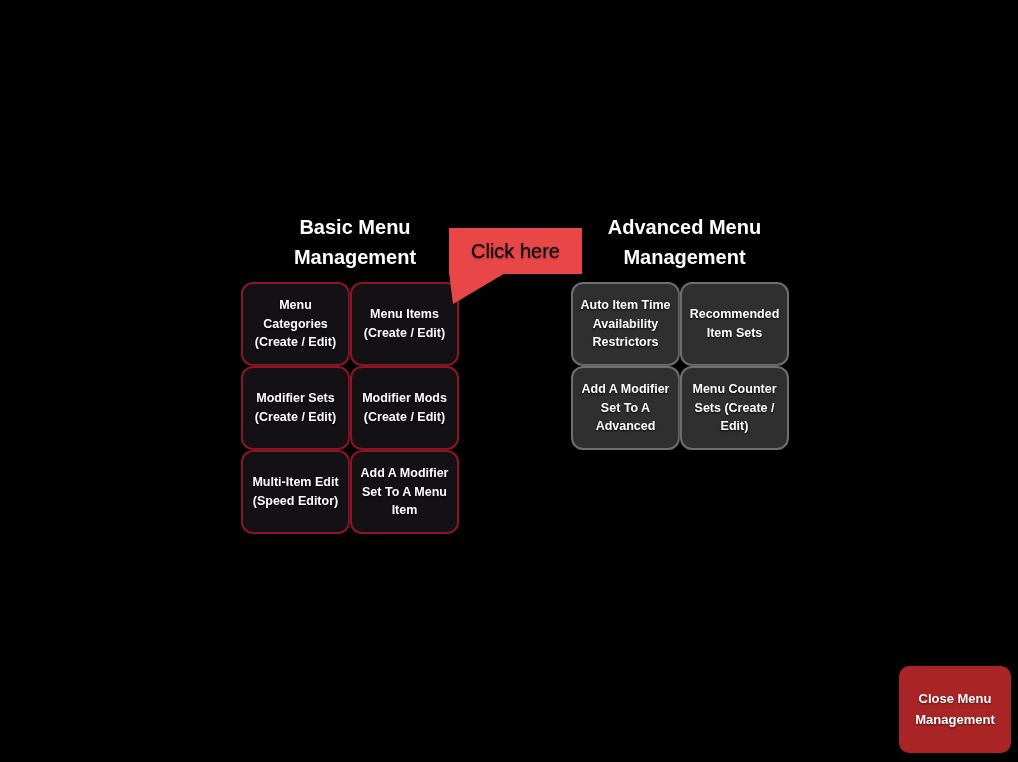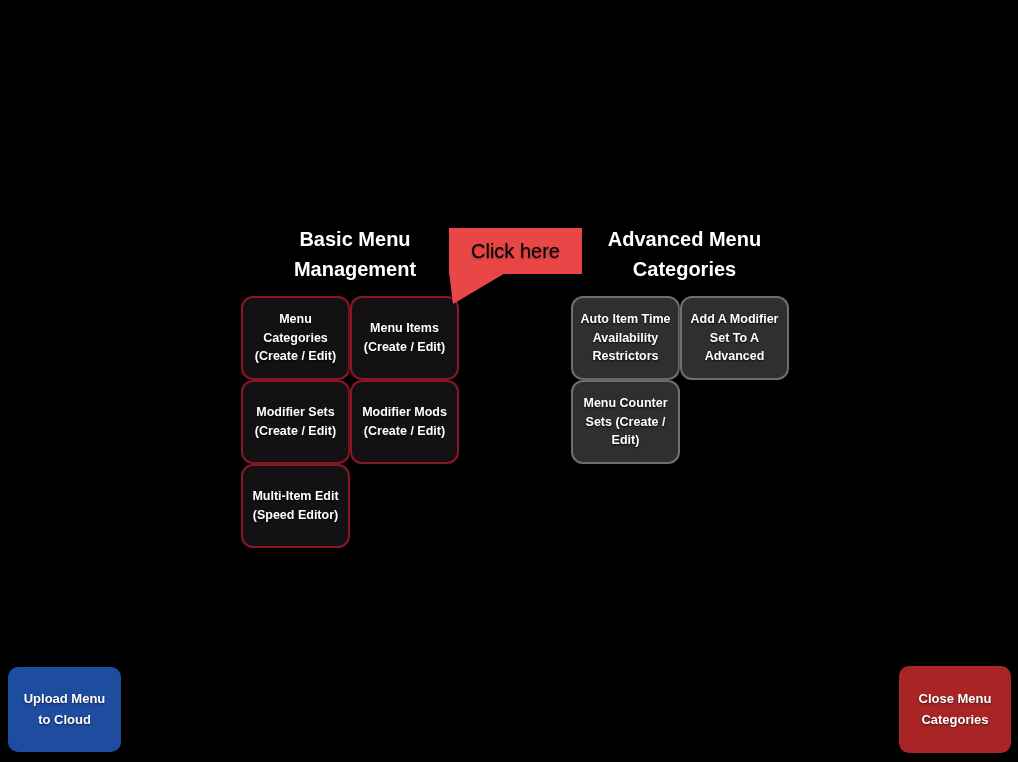--- a/index.html
+++ b/index.html
@@ -3,21 +3,21 @@
 <meta charset="utf-8">
 <style>
   html,body{margin:0;padding:0;background:#000;}
   .stage{
     position:relative;width:1018px;height:762px;background:#000;overflow:hidden;
     font-family:"Liberation Sans","DejaVu Sans",sans-serif;color:#fff;
   }
   .group{position:absolute;}
   .group-title{
     font-size:20px;font-weight:bold;text-align:center;line-height:30px;
-    max-width:190px;margin:12px auto;height:60px;
+    max-width:190px;margin:0 auto;height:60px;
     text-shadow:0 1px 2px rgba(0,0,0,.8);
   }
   .btn-grid{
     display:grid;grid-template-columns:109px 109px;grid-auto-rows:84px;
     margin-top:10px;
   }
   .tile{
     display:flex;align-items:center;justify-content:center;text-align:center;
     border-radius:12px;font-weight:bold;font-size:12.5px;line-height:1.5;
     color:#fff;padding:2px 4px;box-sizing:border-box;cursor:pointer;
@@ -54,33 +54,34 @@
 <div class="stage">
 
   <div class="group" style="left:241px;top:212px;width:228px;">
     <div class="group-title">Basic Menu Management</div>
     <div class="btn-grid">
       <div class="tile basic-tile">Menu Categories (Create / Edit)</div>
       <div class="tile basic-tile">Menu Items (Create / Edit)</div>
       <div class="tile basic-tile">Modifier Sets (Create / Edit)</div>
       <div class="tile basic-tile">Modifier Mods (Create / Edit)</div>
       <div class="tile basic-tile">Multi-Item Edit (Speed Editor)</div>
+      <div class="tile basic-tile">Add A Modifier Set To A Menu Item</div>
     </div>
   </div>
 
   <div class="group" style="left:571px;top:212px;width:227px;">
-    <div class="group-title">Advanced Menu Categories</div>
+    <div class="group-title">Advanced Menu Management</div>
     <div class="btn-grid">
       <div class="tile adv-tile">Auto Item Time Availability Restrictors</div>
+      <div class="tile adv-tile">Recommended Item Sets</div>
       <div class="tile adv-tile">Add A Modifier Set To A Advanced</div>
       <div class="tile adv-tile">Menu Counter Sets (Create / Edit)</div>
     </div>
   </div>
 
   <div class="callout-box">Click here</div>
   <svg class="callout-tail" width="64" height="34" viewBox="0 0 64 34">
     <polygon points="3,0 61,0 7,32" fill="#e94747"></polygon>
   </svg>
 
-  <button class="footer-btn upload-btn">Upload Menu to Cloud</button>
-  <button class="footer-btn close-btn">Close Menu Categories</button>
+  <button class="footer-btn close-btn">Close Menu Management</button>
 
 </div>
 
 </body></html>

